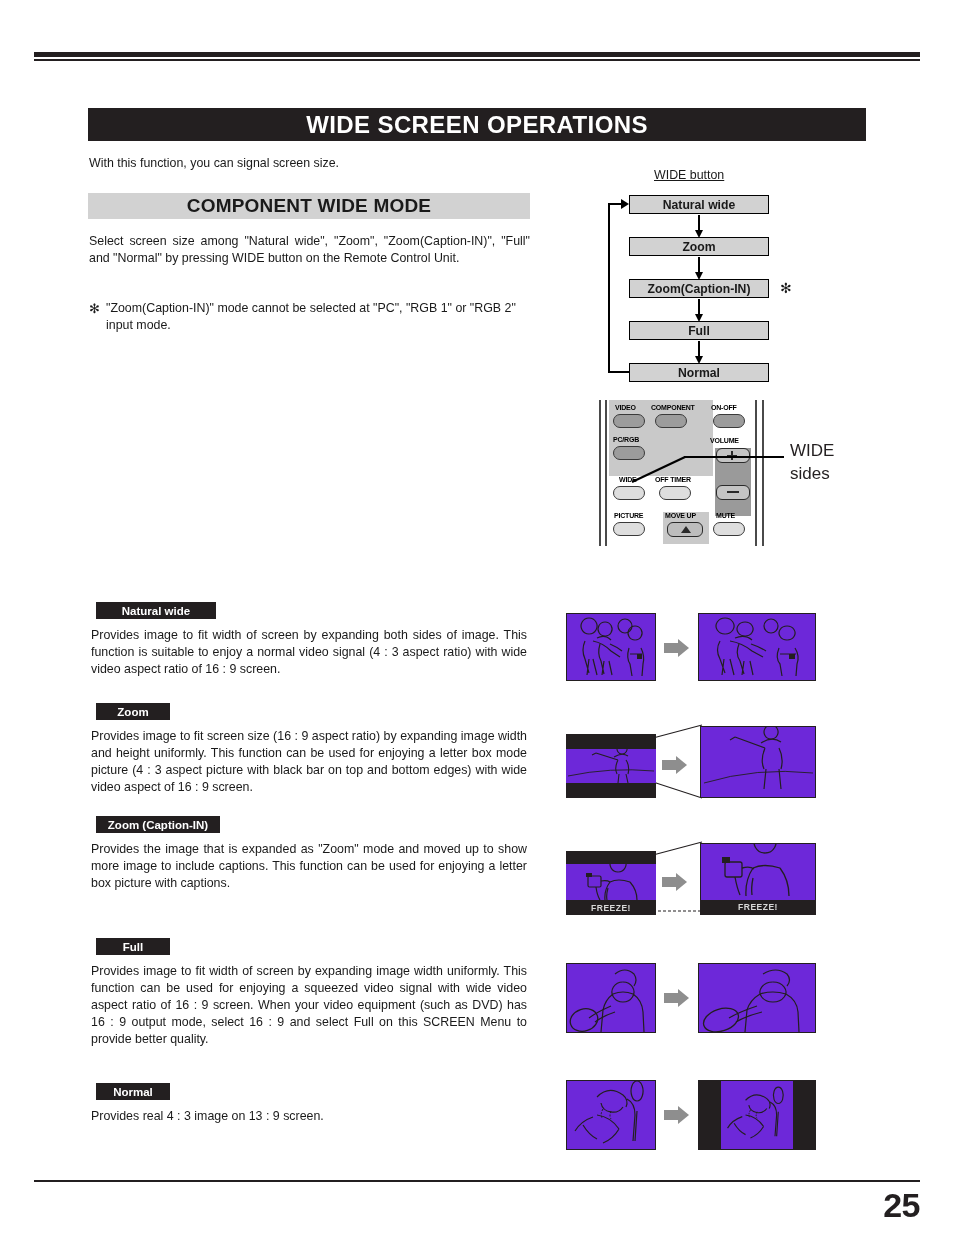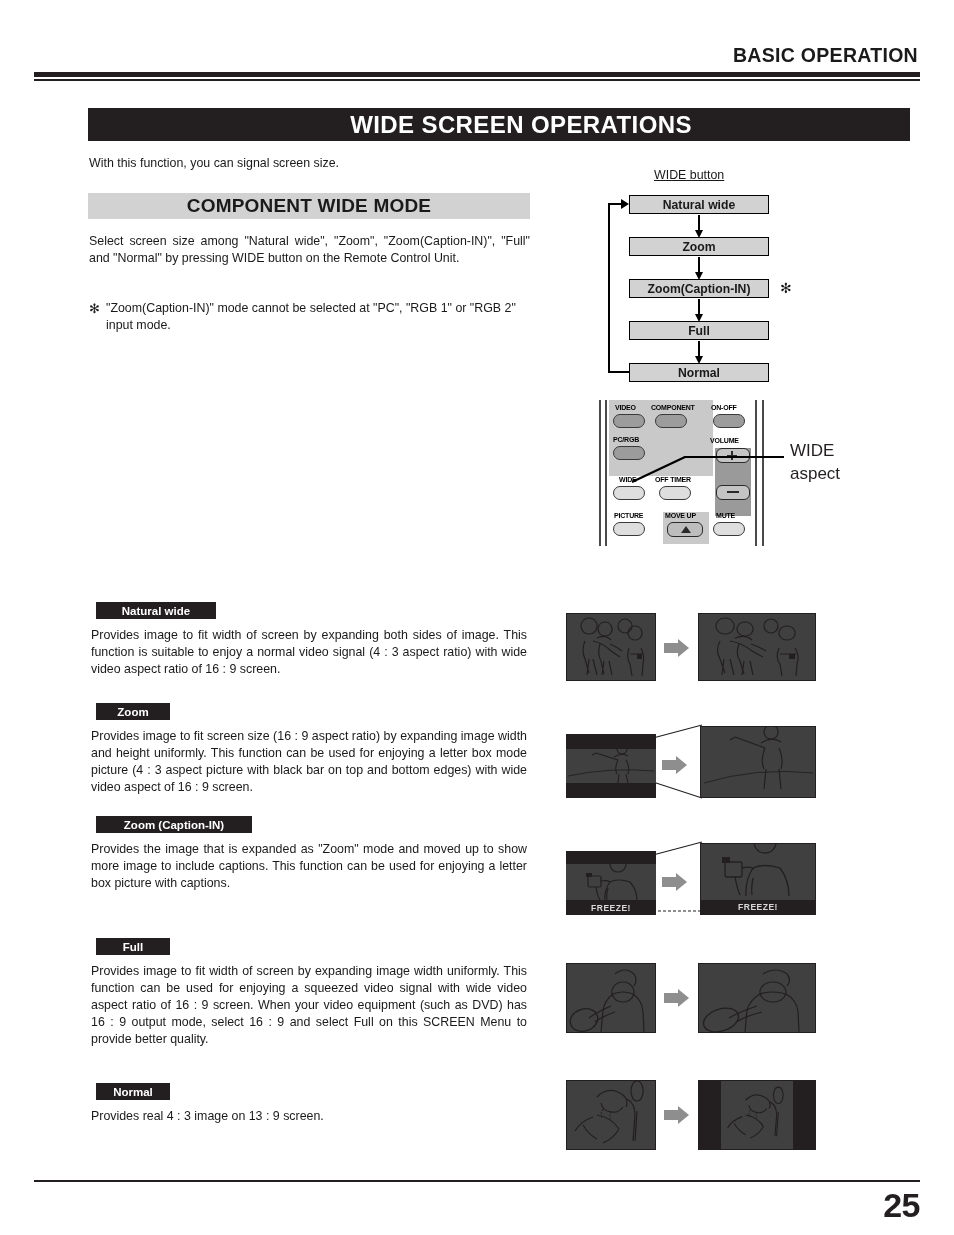--- a/index.html
+++ b/index.html
@@ -47,21 +47,20 @@
     left: 88px; top: 108px;
     width: 778px; height: 33px;
     background: #231f20;
     color: #ffffff;
     display: flex;
     align-items: center;
     justify-content: center;
     font-size: 24px;
     font-weight: bold;
     letter-spacing: 0.4px;
-    padding-left: 44px;
   }
 
   
   .intro-text {
     position: absolute;
     left: 89px; top: 155px; width: 440px;
     font-size: 12.4px;
     line-height: 1.35;
   }
 
@@ -306,21 +305,21 @@
     text-align: justify;
     width: 436px;
     left: 91px;
   }
 
   
   .illus { position: absolute; }
   .panel {
     position: absolute;
     border: 1.6px solid #231f20;
-    background: #404040;
+    background: #6d28d9;
     box-sizing: border-box;
     overflow: hidden;
   }
   .bar-black { position: absolute; background: #231f20; }
   .arrow-shaft {
     position: absolute;
     background: #8e8e8e;
   }
   .arrow-head {
     position: absolute;
@@ -354,21 +353,20 @@
     color: #231f20;
     letter-spacing: -0.5px;
   }
 
   svg { display: block; }
 </style>
 </head>
 <body>
 
 <div class="page-header">
-  <div class="header-title">BASIC OPERATION</div>
   <div class="header-rule-thick"></div>
   <div class="header-rule-thin"></div>
 </div>
 
 <div class="title-banner">WIDE SCREEN OPERATIONS</div>
 
 <div class="intro-text">With this function, you can signal screen size.</div>
 
 <div class="subsection-bar">COMPONENT WIDE MODE</div>
 <div class="body-para p-select">Select screen size among "Natural wide", "Zoom", "Zoom(Caption-IN)", "Full" and "Normal" by pressing WIDE button on the Remote Control Unit.</div>
@@ -443,21 +441,21 @@
   <div class="btn-lbl" style="left:119px; top:112px;">MUTE</div>
   <div class="btn btn-light" style="left:116px; top:122px; width:32px; height:14px;"></div>
 </div>
 
 <svg class="leader-diag" width="55" height="34" viewBox="0 0 55 34">
   <line x1="1" y1="33" x2="54" y2="8" stroke="#000" stroke-width="2.2"></line>
 </svg>
 <div class="leader-h"></div>
 <div class="callout">
   <div>WIDE</div>
-  <div>aspect</div>
+  <div>sides</div>
 </div>
 
 <div class="mode-label" style="left:96px; top:602px; width:120px;">Natural wide</div>
 <div class="mode-text" style="top:627px;">Provides image to fit width of screen by expanding both sides of image.  This function is suitable to enjoy a normal video signal (4 : 3 aspect ratio) with wide video aspect ratio of 16 : 9 screen.</div>
 
 <div class="illus" style="left:566px; top:613px; width:230px; height:70px;">
   <div class="panel" style="left:0; top:0; width:90px; height:68px;">
     <svg width="88" height="66" viewBox="0 0 88 66">
       <circle cx="58" cy="12" r="7" fill="none" stroke="#231f20" stroke-width="1.2"></circle>
       <path d="M22 20 a8 8 0 1 1 0.1 0 M18 27 q-4 9 0 18 l4 14 M26 27 q10 2 18 10 l9 6 M22 45 l-2 16 M26 45 l4 16 M30 24 q8 -4 14 2" fill="none" stroke="#231f20" stroke-width="1.2"></path>
@@ -500,21 +498,21 @@
   <div class="arrow-head" style="left:110px; top:30px;"></div>
   <div class="panel" style="left:134px; top:0; width:116px; height:72px;">
     <svg width="114" height="70" viewBox="0 0 114 70">
       <path d="M3 56 Q56 40 112 46" fill="none" stroke="#231f20" stroke-width="0.9"></path>
       <path d="M70 12 a7 7 0 1 1 0.1 0 M64 21 q-5 12 -1 21 M78 21 q5 10 2 21 M65 42 l-2 20 M78 42 l2 20 M64 21 L34 10 M34 10 l-5 3" fill="none" stroke="#231f20" stroke-width="1.2"></path>
       <path d="M60 16 q11 -7 20 -1" fill="none" stroke="#231f20" stroke-width="1.2"></path>
     </svg>
   </div>
 </div>
 
-<div class="mode-label" style="left:96px; top:816px; width:156px;">Zoom (Caption-IN)</div>
+<div class="mode-label" style="left:96px; top:816px; width:124px;">Zoom (Caption-IN)</div>
 <div class="mode-text" style="top:841px;">Provides the image that is expanded as "Zoom" mode and moved up to show more image to include captions. This function can be used for enjoying a letter box picture with captions.</div>
 
 <div class="illus" style="left:566px; top:843px; width:230px; height:72px;">
   <svg style="position:absolute; left:86px; top:-2px;" width="52" height="76" viewBox="0 0 52 76">
     <line x1="1" y1="14" x2="50" y2="1" stroke="#231f20" stroke-width="1.1"></line>
     <line x1="1" y1="70" x2="50" y2="70" stroke="#231f20" stroke-width="1.1" stroke-dasharray="3,2"></line>
   </svg>
   <div class="panel" style="left:0; top:8px; width:90px; height:64px; border:none;">
     <div class="bar-black" style="left:0; top:0; width:90px; height:13px;"></div>
     <div class="bar-black" style="left:0; bottom:0; width:90px; height:15px;"></div>

